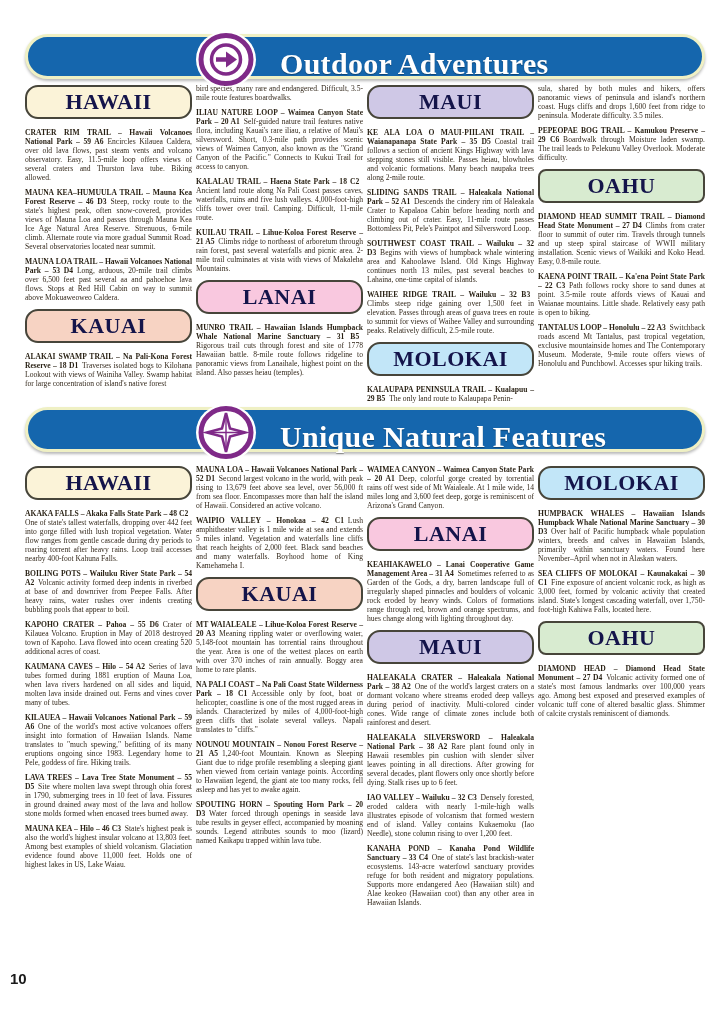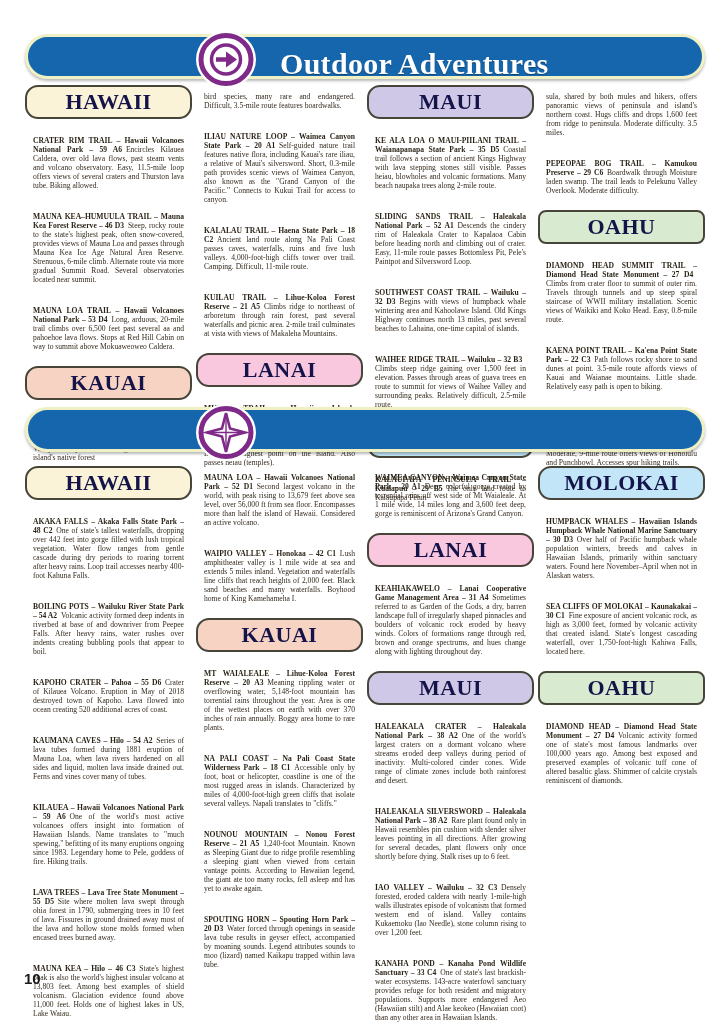--- a/index.html
+++ b/index.html
@@ -52,26 +52,26 @@
     letter-spacing:0.5px;
     font-family:"Liberation Serif", serif;
   }
   .island-hawaii{background:var(--island-hawaii);}
   .island-kauai{background:var(--island-kauai);}
   .island-lanai{background:var(--island-lanai);}
   .island-maui{background:var(--island-maui);}
   .island-molokai{background:var(--island-molokai);}
   .island-oahu{background:var(--island-oahu);border-radius:8px;}
   .entry{
-    margin:8px;font-size:7.6px;line-height:9px;
+    margin:0;font-size:7.6px;line-height:9px;
     text-align:justify;color:var(--body-text);
   }
   .lead{font-weight:bold;color:var(--lead-text);}
   .page-number{
-    position:absolute;left:24px;top:970px;
+    position:absolute;left:10px;top:970px;
     font-family:"Liberation Sans", sans-serif;
     font-weight:bold;font-size:15px;color:#1a1a1a;
   }
 </style>
 </head>
 <body>
 
 <div class="banner" style="top:34px;">
   <div class="banner-oval">
     <svg width="62" height="59" viewBox="0 0 62 59">
@@ -122,20 +122,21 @@
 
 <div class="banner" style="top:407px;">
   <div class="banner-oval">
     <svg width="62" height="59" viewBox="0 0 62 59">
       <ellipse cx="31" cy="29.5" rx="30" ry="28.5" fill="#ffffff"></ellipse>
       <ellipse cx="31" cy="29.5" rx="25" ry="24" fill="none" stroke="#7F2A88" stroke-width="5"></ellipse>
       <path d="M31 10 L35 25.5 L50 29.5 L35 33.5 L31 49 L27 33.5 L12 29.5 L27 25.5 Z" fill="#ffffff" stroke="#7F2A88" stroke-width="2.6" stroke-linejoin="miter"></path>
       <path d="M31 10 L31 49 M12 29.5 L50 29.5" stroke="#7F2A88" stroke-width="1.4"></path>
     </svg>
   </div>
+  <h1 class="banner-title">Unique Natural Features</h1>
 </div>
 <div class="cols" style="top:465px;">
     <div class="col">
       <div class="island island-hawaii">HAWAII</div>
       <p class="entry"><b class="lead">AKAKA FALLS – Akaka Falls State Park – 48 C2</b> <span>One of state's tallest waterfalls, dropping over 442 feet into gorge filled with lush tropical vegetation. Water flow ranges from gentle cascade during dry periods to roaring torrent after heavy rains. Loop trail accesses nearby 400-foot Kahuna Falls.</span></p>
       <p class="entry"><b class="lead">BOILING POTS – Wailuku River State Park – 54 A2</b> <span>Volcanic activity formed deep indents in riverbed at base of and downriver from Peepee Falls. After heavy rains, water rushes over indents creating bubbling pools that appear to boil.</span></p>
       <p class="entry"><b class="lead">KAPOHO CRATER – Pahoa – 55 D6</b> <span>Crater of Kilauea Volcano. Eruption in May of 2018 destroyed town of Kapoho. Lava flowed into ocean creating 520 additional acres of coast.</span></p>
       <p class="entry"><b class="lead">KAUMANA CAVES – Hilo – 54 A2</b> <span>Series of lava tubes formed during 1881 eruption of Mauna Loa, when lava rivers hardened on all sides and liquid, molten lava inside drained out. Ferns and vines cover many of tubes.</span></p>
       <p class="entry"><b class="lead">KILAUEA – Hawaii Volcanoes National Park – 59 A6</b> <span>One of the world's most active volcanoes offers insight into formation of Hawaiian Islands. Name translates to "much spewing," befitting of its many eruptions ongoing since 1983. Legendary home to Pele, goddess of fire. Hiking trails.</span></p>
       <p class="entry"><b class="lead">LAVA TREES – Lava Tree State Monument – 55 D5</b> <span>Site where molten lava swept through ohia forest in 1790, submerging trees in 10 feet of lava. Fissures in ground drained away most of the lava and hollow stone molds formed when encased trees burned away.</span></p>

